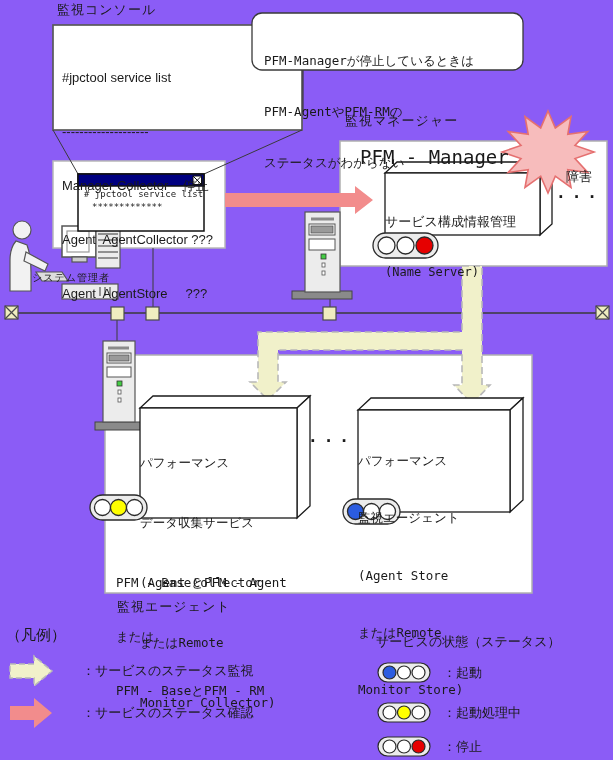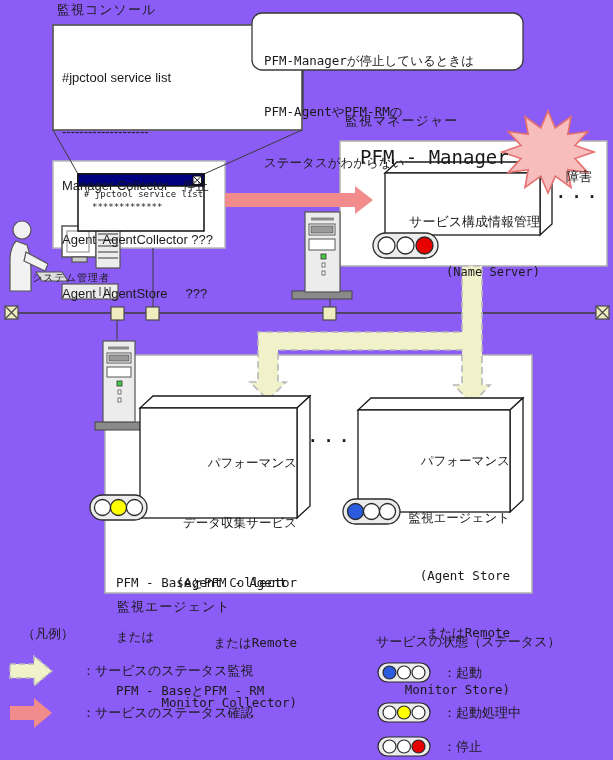--- a/index.html
+++ b/index.html
@@ -2,21 +2,21 @@
 <html><head>
 <meta charset="utf-8">
 <style>
   html,body{margin:0;padding:0;background:#fff;}
   .stage{position:relative;width:613px;height:760px;background:#8b5cf6;overflow:hidden;
          font-family:"Liberation Sans","DejaVu Sans",sans-serif;color:#1a1a1a;}
   svg.art{position:absolute;left:0;top:0;}
   .t{position:absolute;white-space:pre;line-height:1.25;color:#1a1a1a;}
   .jp{font-family:"Liberation Sans","DejaVu Sans",sans-serif;}
   .mono{font-family:"DejaVu Sans Mono",monospace;}
-  .center{text-align:right;}
+  .center{text-align:left;}
   .lines > div{display:block;}
 </style>
 </head>
 <body>
 
 <div class="stage">
 
 <svg class="art" width="613" height="760" viewBox="0 0 613 760">
 
   <rect x="105" y="355" width="427" height="238" fill="#ffffff" stroke="#b0b0b0" stroke-width="1.5"></rect>
@@ -230,21 +230,21 @@
 <div class="t mono" style="left:308px;top:427px;font-size:16px;font-weight:bold;letter-spacing:6px;">...</div>
 
 <div class="t mono lines" style="left:116px;top:538px;font-size:12.5px;line-height:18px;">
   <div>PFM - BaseとPFM - Agent</div>
   <div>または</div>
   <div>PFM - BaseとPFM - RM</div>
 </div>
 
 <div class="t jp" style="left:117px;top:599px;font-size:13px;letter-spacing:1px;">監視エージェント</div>
 
-<div class="t jp" style="left:22px;top:626px;font-size:13px;">（凡例）</div>
+<div class="t jp" style="left:6px;top:626px;font-size:15px;">（凡例）</div>
 <div class="t jp" style="left:82px;top:663px;font-size:13px;">：サービスのステータス監視</div>
 <div class="t jp" style="left:82px;top:705px;font-size:13px;">：サービスのステータス確認</div>
 
 <div class="t jp" style="left:376px;top:634px;font-size:13px;">サービスの状態（ステータス）</div>
 <div class="t jp" style="left:443px;top:665px;font-size:13px;">：起動</div>
 <div class="t jp" style="left:443px;top:705px;font-size:13px;">：起動処理中</div>
 <div class="t jp" style="left:443px;top:739px;font-size:13px;">：停止</div>
 
 </div>
 

